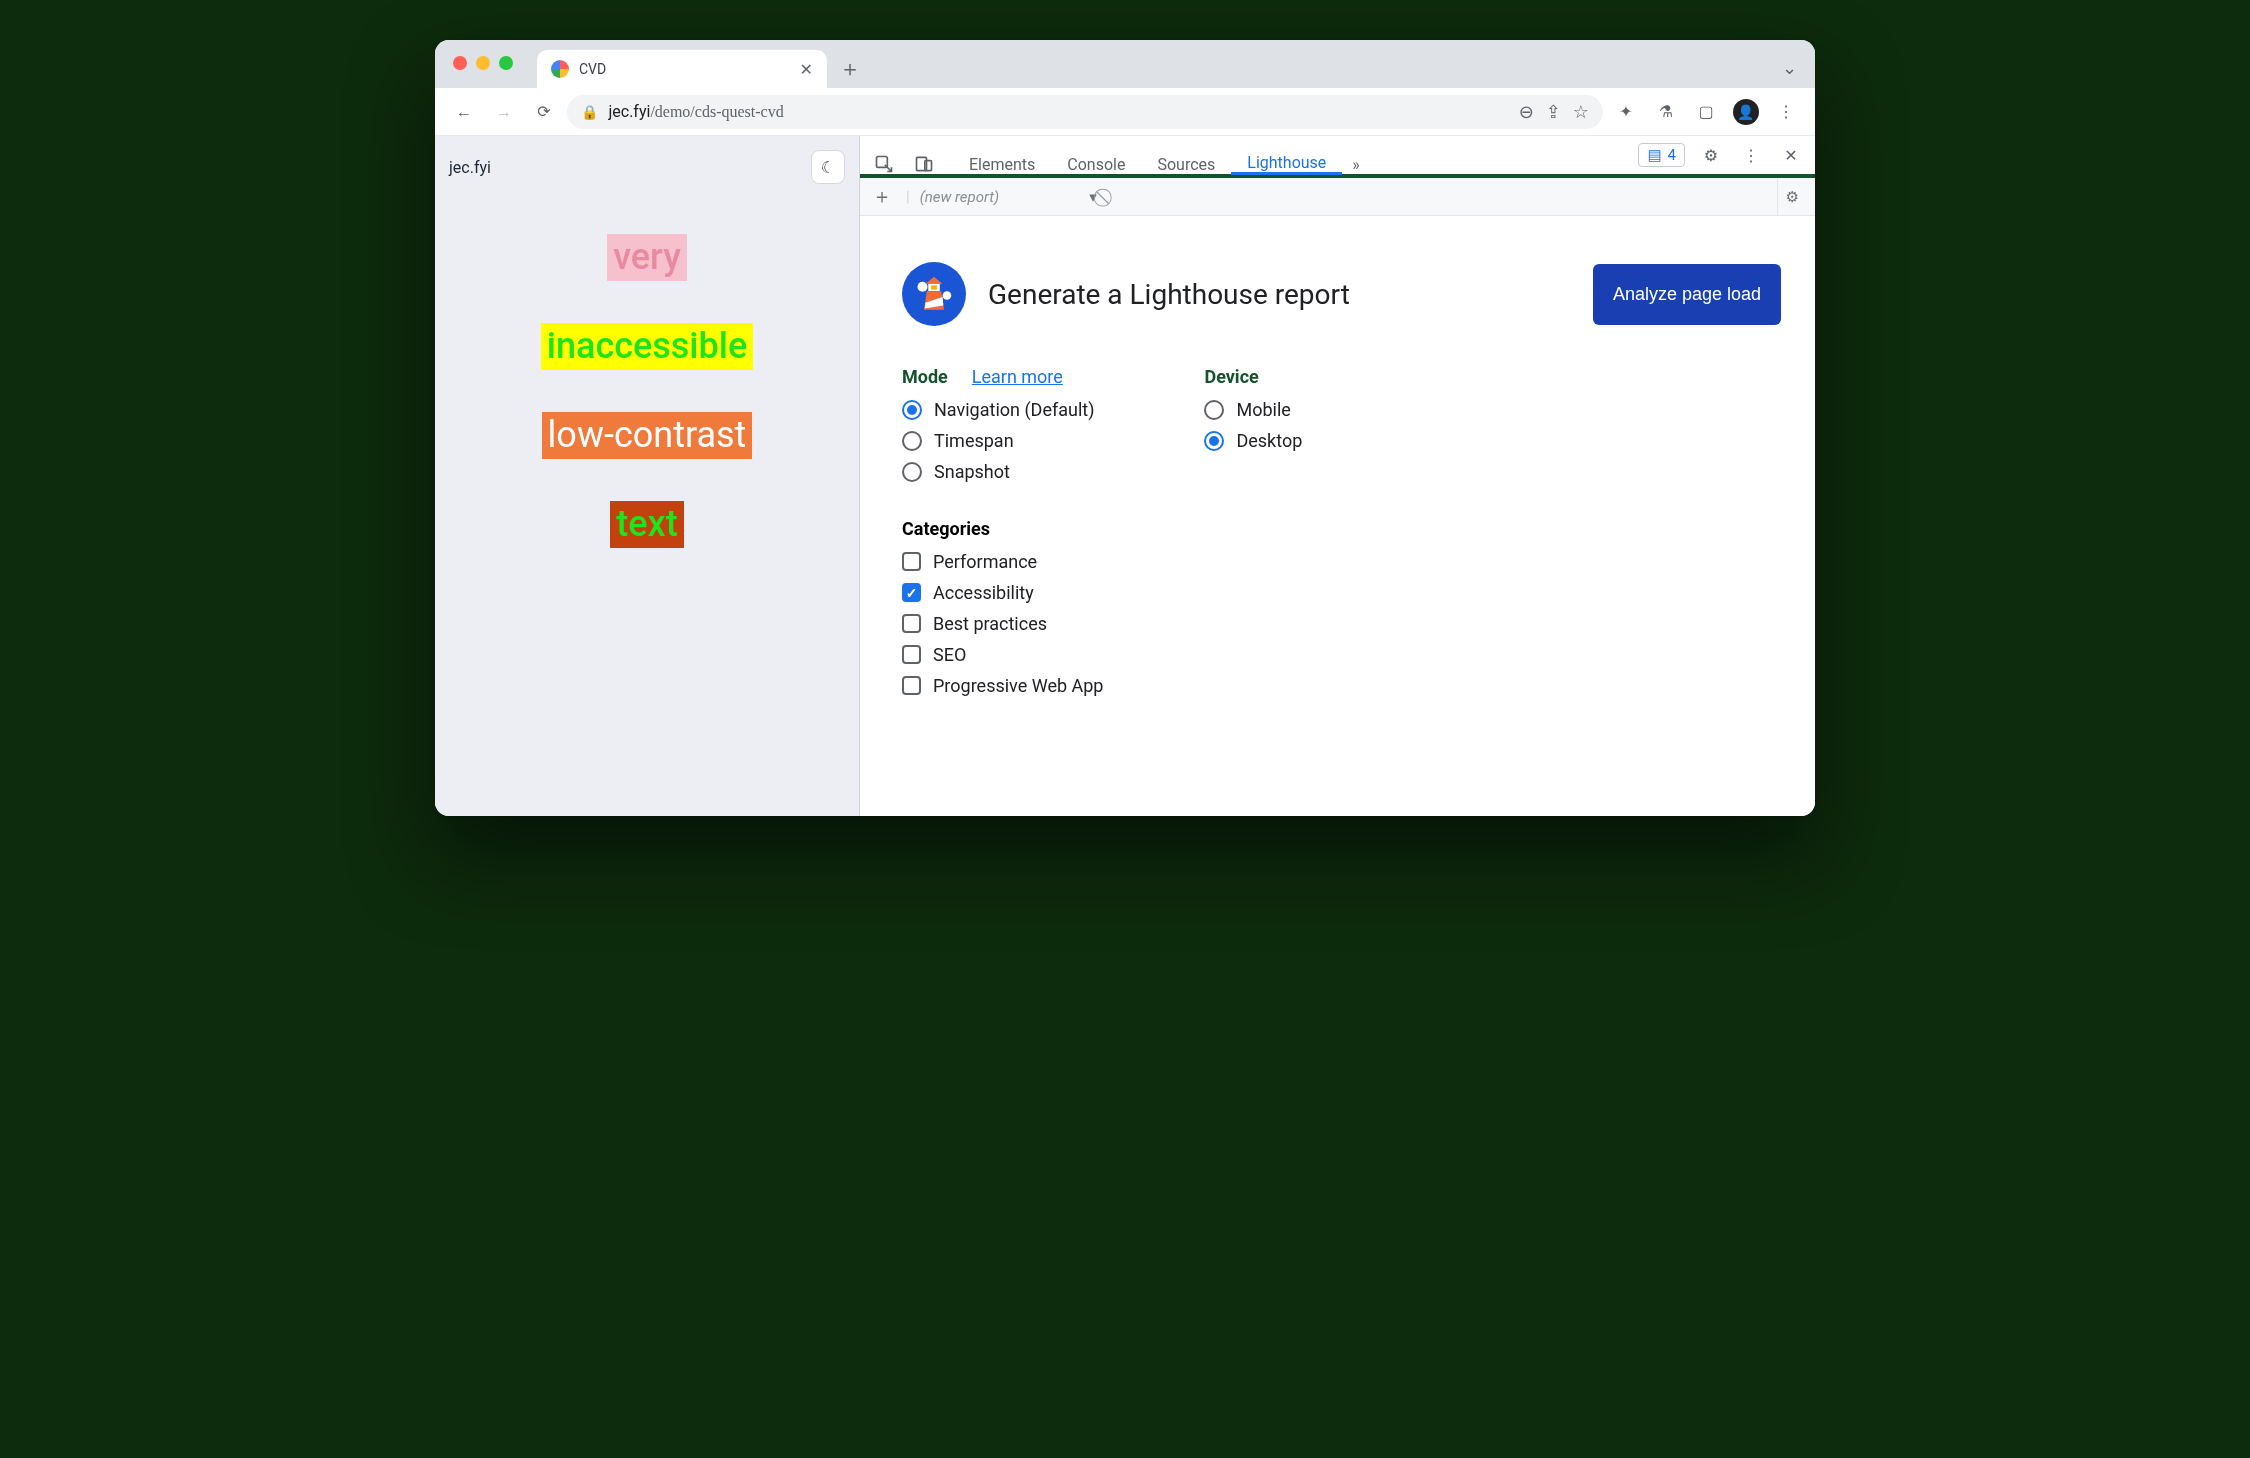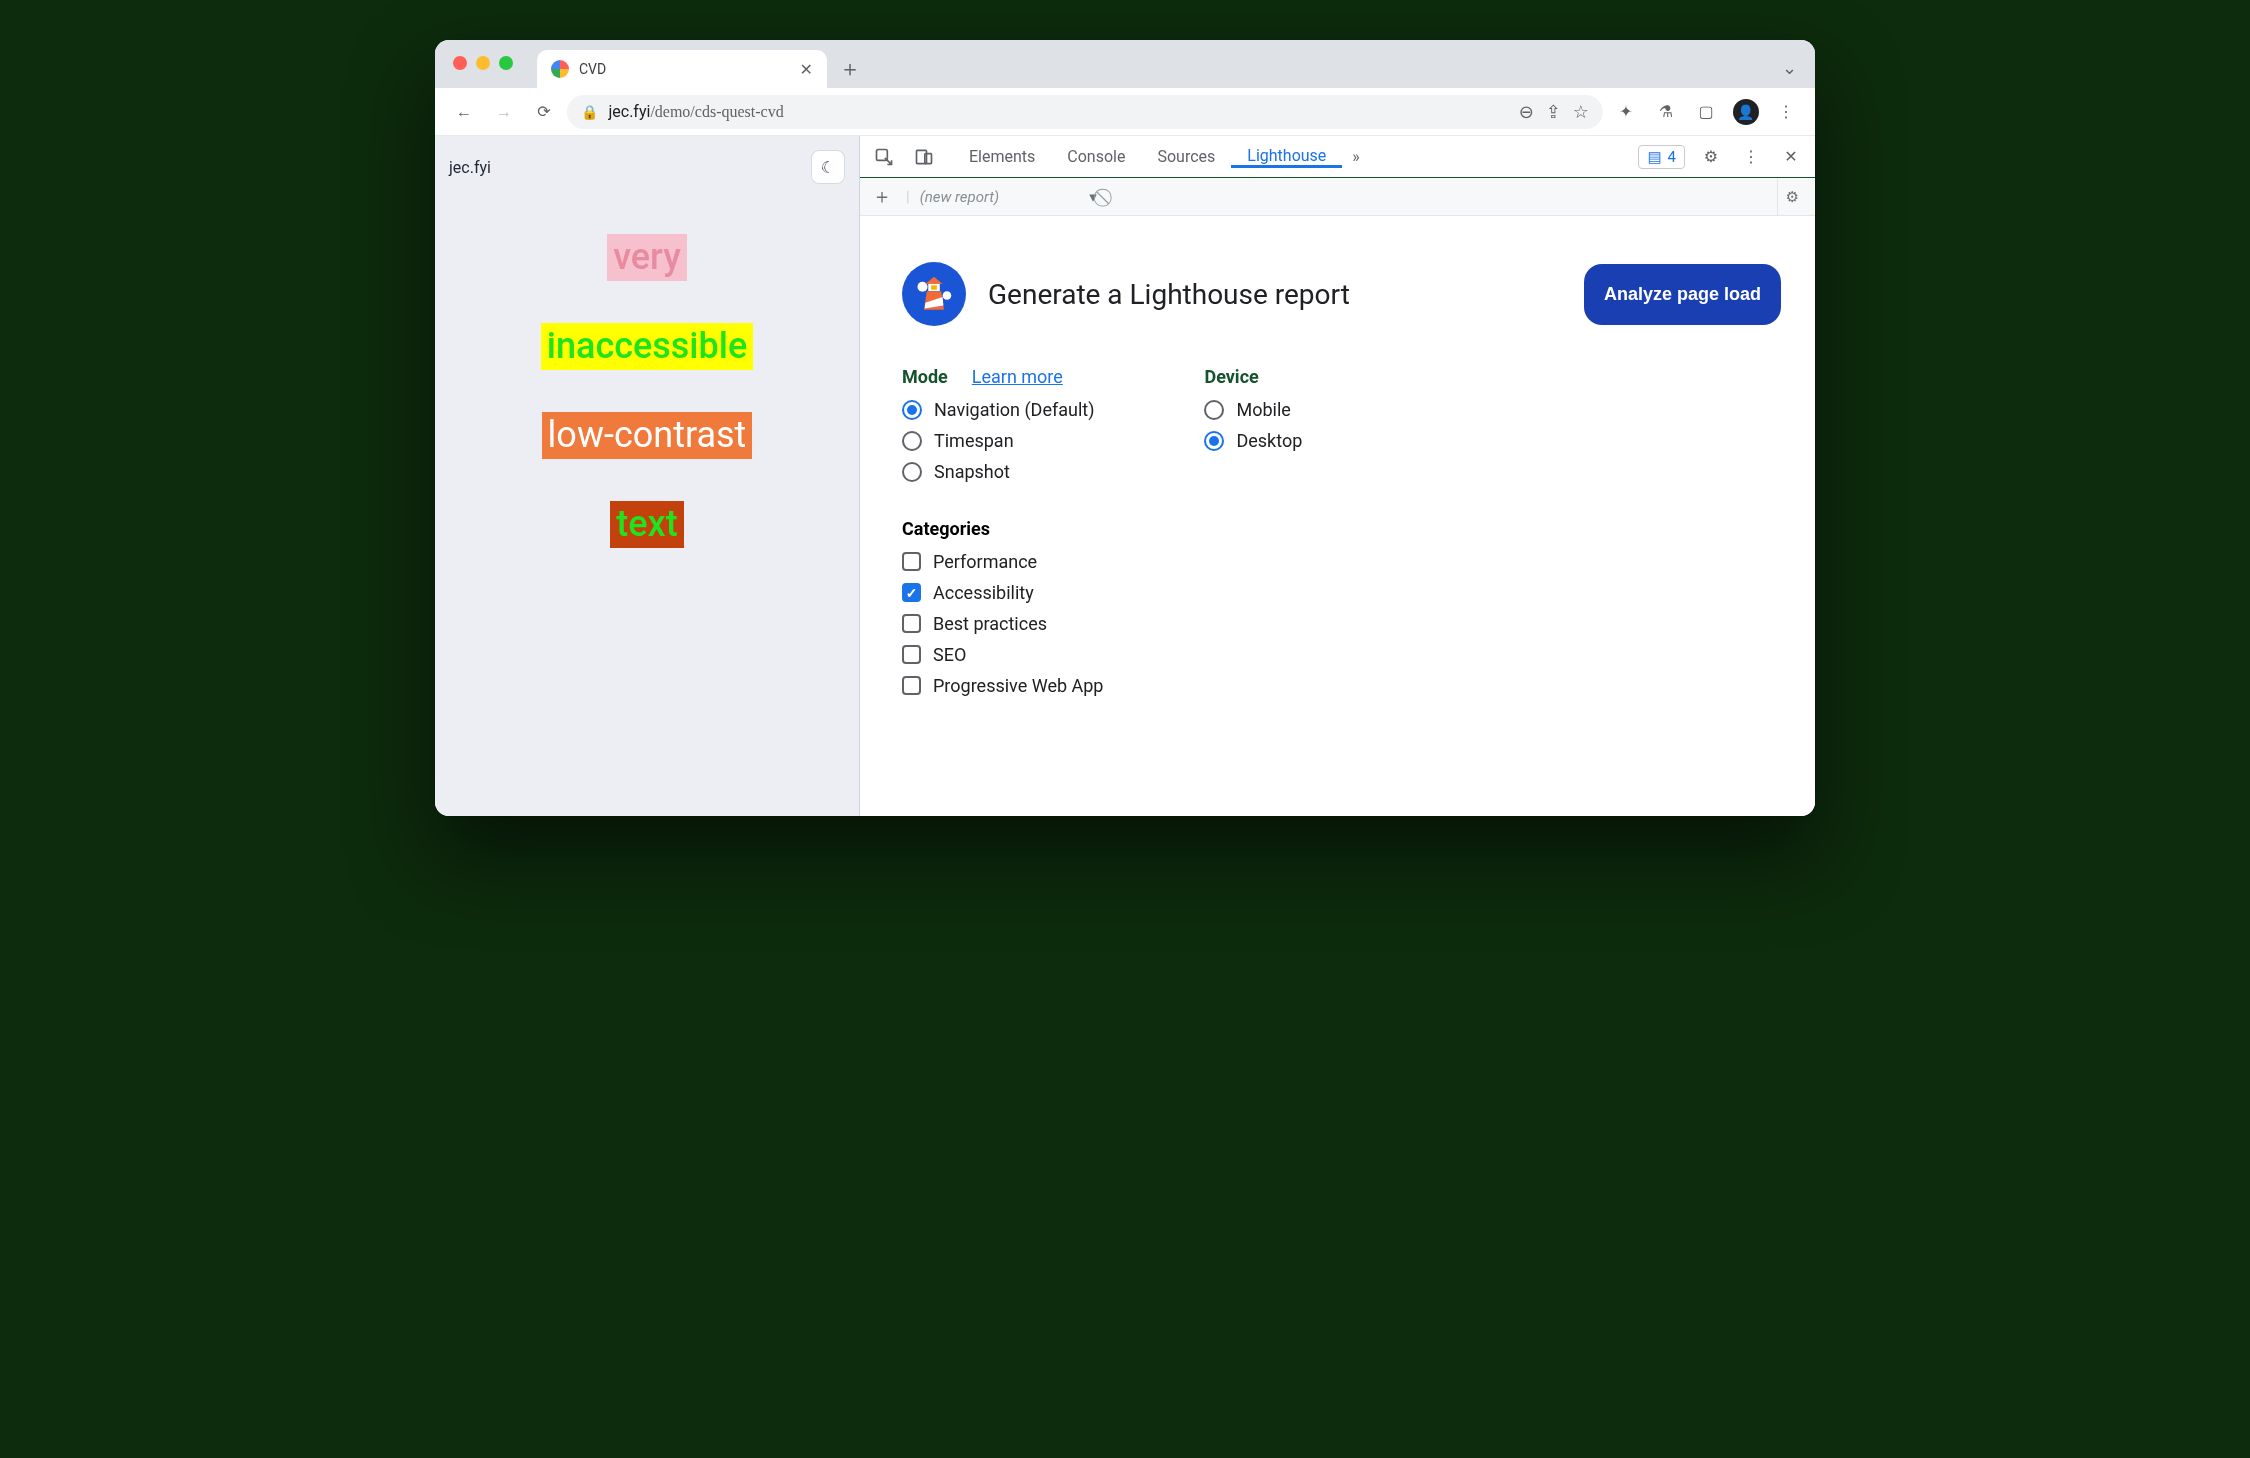--- a/index.html
+++ b/index.html
@@ -92,22 +92,22 @@
   .words { margin-top:50px; display:flex; flex-direction:column; align-items:center; gap:42px; }
   .word { font-size:36px; font-weight:500; padding:1px 6px; line-height:1.25; }
   .w-very { background:#f6c1cd; color:#e88aa0; }
   .w-inacc { background:#ffff00; color:#1ee41e; }
   .w-low { background:#f07a3b; color:#fff; font-weight:400; }
   .w-text { background:#c2410c; color:#1ee41e; }
 
   
   .devtools { flex:1; display:flex; flex-direction:column; background:#fff; }
   .dt-tabbar {
-    height:42px; border-bottom:1px solid #14532d;
-    display:flex; align-items:center; padding:0 4px; gap:0;
+    height:42px; border-bottom:4px solid #14532d;
+    display:flex; align-items:flex-end; padding:0 4px; gap:0;
     font-size:16px; color:#5f6368;
   }
   .dt-iconbtn { width:40px; display:flex;align-items:center;justify-content:center;cursor:pointer; }
   .dt-divider { width:1px; background:#d0d3d8; margin:7px 4px; }
   .dt-tab { padding:0 16px; display:flex;align-items:center; cursor:pointer; }
   .dt-tab.active { color:#1a73e8; border-bottom:3px solid #1a73e8; margin-bottom:-1px; }
   .dt-overflow { padding:0 10px; display:flex;align-items:center; }
   .issues-chip {
     display:flex;align-items:center;gap:6px;
     border:1px solid #c7cad0; border-radius:4px; padding:2px 8px; margin:7px 6px; color:#1a73e8; cursor:pointer;
@@ -131,21 +131,21 @@
   .lh-hero { display:flex; align-items:center; gap:22px; }
   .lh-logo {
     width:64px;height:64px;border-radius:50%;background:#1a55d6;
     position:relative; flex-shrink:0;
     display:flex;align-items:center;justify-content:center;
   }
   .lh-logo svg { width:46px;height:46px; }
   .lh-title { font-size:28px; color:#202124; font-weight:400; }
   .analyze-btn {
     margin-left:auto; background:#1a3fb3; color:#fff; border:none;
-    padding:20px 20px; border-radius:18px; font-size:18px; font-weight:700; cursor:pointer;
+    padding:20px 20px; border-radius:6px; font-size:18px; font-weight:400; cursor:pointer;
   }
 
   .lh-options { display:flex; gap:110px; }
   .lh-col h4 { font-size:18px; color:#14532d; margin-bottom:12px; display:inline-block; }
   .learn-more { color:#1a73e8; text-decoration:underline; font-size:18px; margin-left:20px; cursor:pointer; }
   .opt-list { display:flex; flex-direction:column; gap:10px; font-size:18px; color:#202124; }
   .opt { display:flex; align-items:center; gap:12px; cursor:pointer; }
   .radio {
     width:20px;height:20px;border-radius:50%;border:2px solid #5f6368; display:inline-flex;align-items:center;justify-content:center;
   }

